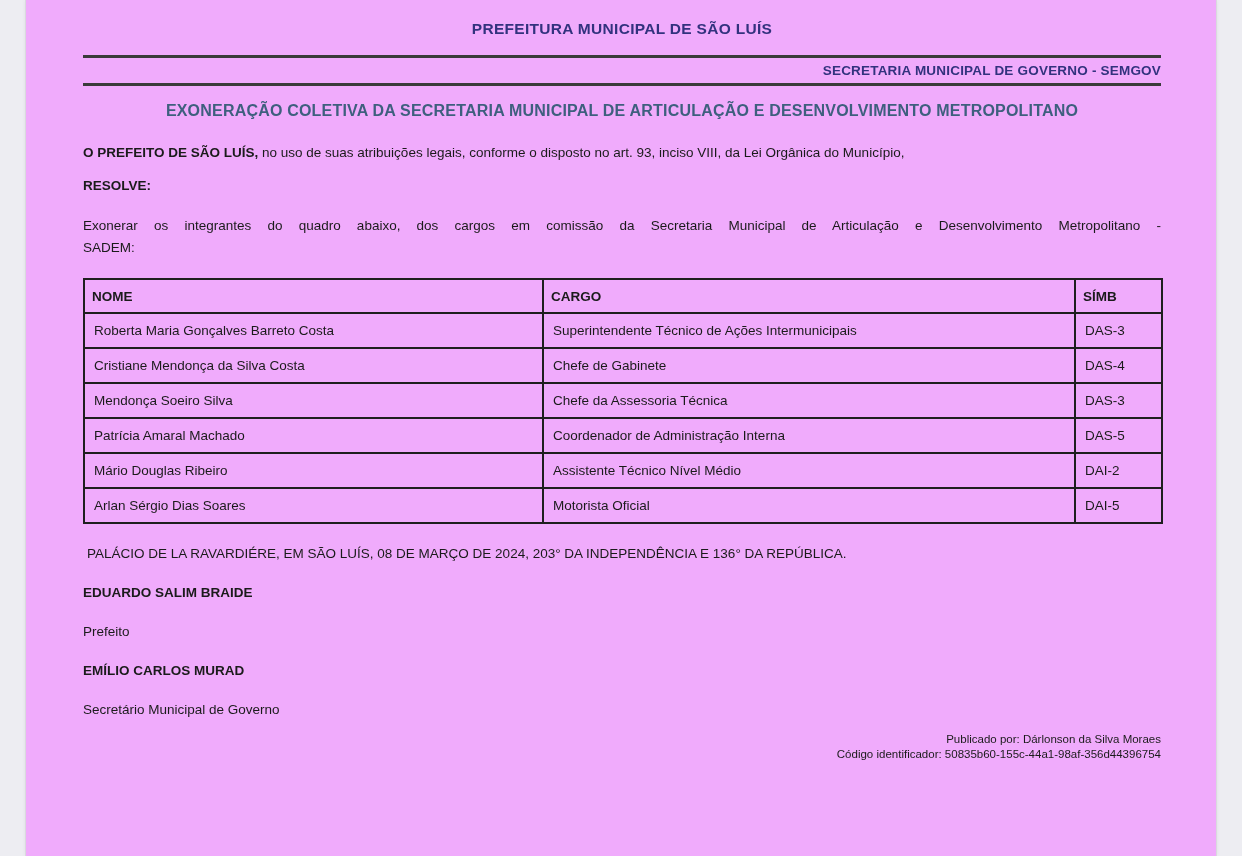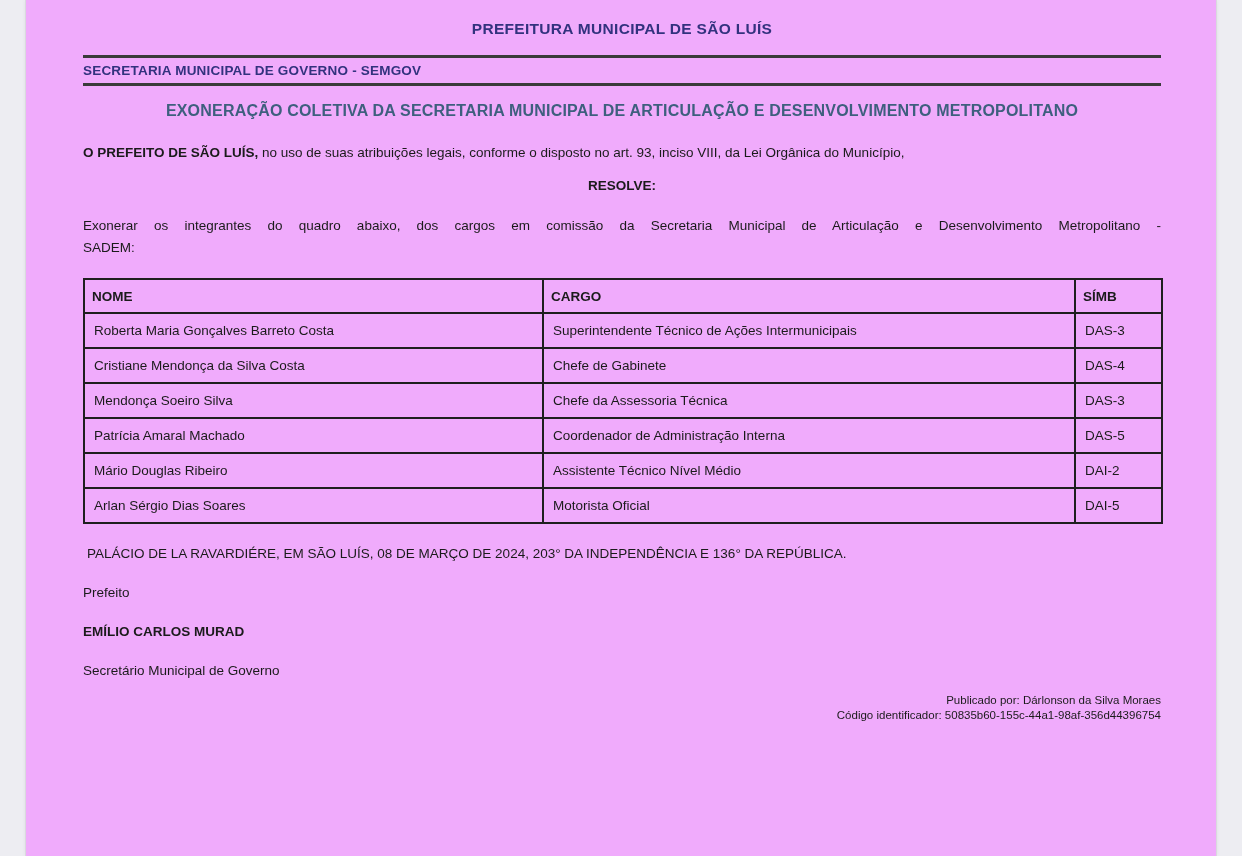--- a/index.html
+++ b/index.html
@@ -29,34 +29,34 @@
     text-align: center;
     font-size: 15.5px; line-height: 16px;
     font-weight: bold; letter-spacing: 0.3px;
     color: #32327E;
   }
   .rule { height: 0; border-top: 3px solid #3A3A3A; }
   .rule-1 { margin-top: 18px; }
   .rule-2 { margin-top: 5px; }
   h2.doc-secretariat {
     margin-top: 5px;
-    text-align: left;
+    text-align: right;
     font-size: 13.5px; line-height: 15px;
     font-weight: bold; letter-spacing: 0.2px;
     color: #32327E;
   }
   h3.doc-act-title {
     margin-top: 17px;
     text-align: center;
     font-size: 16px; line-height: 15px;
     font-weight: bold; letter-spacing: 0.2px;
     color: #3E5F7E;
   }
   p.intro { margin-top: 27px; line-height: 16px; }
-  p.resolve { margin-top: 17px; line-height: 16px; font-weight: bold; text-align: center; }
+  p.resolve { margin-top: 17px; line-height: 16px; font-weight: bold; }
   .exonerar { margin-top: 21px; line-height: 22px; }
   .just { text-align: justify; text-align-last: justify; }
   table.decree {
     margin-top: 19px;
     width: 1078px;
     border-collapse: collapse;
     table-layout: fixed;
     font-size: 13.5px;
   }
   table.decree col.c-nome  { width: 459px; }
@@ -149,20 +149,21 @@
             <tr>
               <td>Arlan Sérgio Dias Soares</td>
               <td>Motorista Oficial</td>
               <td>DAI-5</td>
             </tr>
           </tbody>
       </table>
 
       <p class="palace">PALÁCIO DE LA RAVARDIÉRE, EM SÃO LUÍS, 08 DE MARÇO DE 2024, 203° DA INDEPENDÊNCIA E 136° DA REPÚBLICA.</p>
 
+      <p class="sig-name">EDUARDO SALIM BRAIDE</p>
 
       <p class="sig-role">Prefeito</p>
 
       <p class="sig-name">EMÍLIO CARLOS MURAD</p>
 
       <p class="sig-role">Secretário Municipal de Governo</p>
 
       <div class="footer">
         <div>Publicado por: Dárlonson da Silva Moraes</div>
         <div>Código identificador: 50835b60-155c-44a1-98af-356d44396754</div>

